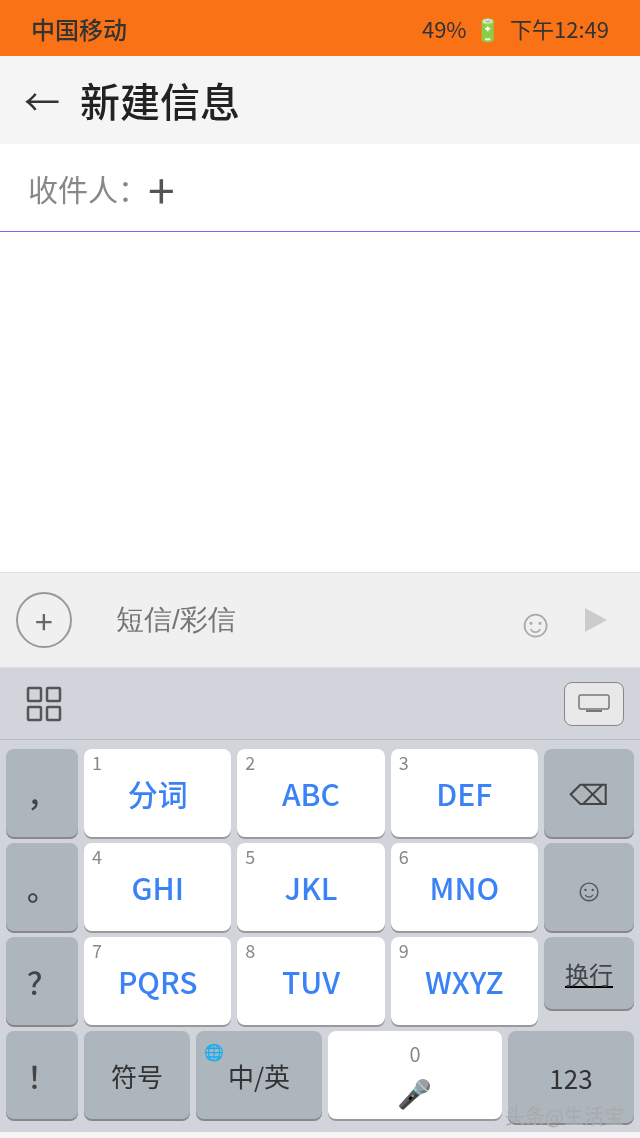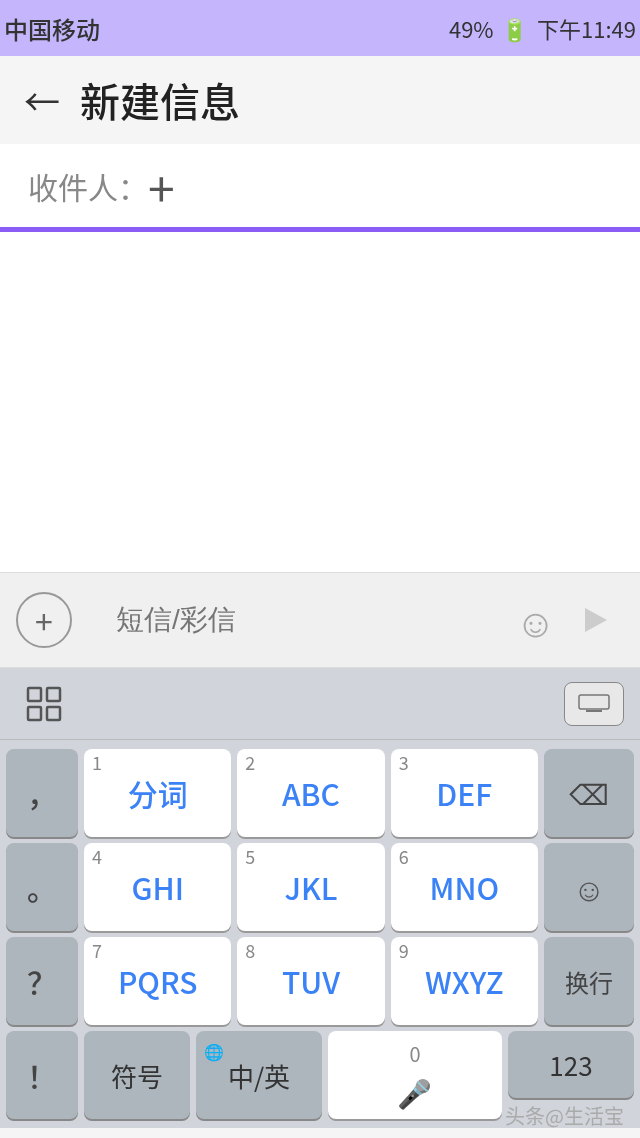--- a/index.html
+++ b/index.html
@@ -9,25 +9,25 @@
       background: #f5f5f5;
       font-family: 'PingFang SC', 'Noto Sans CJK SC', 'Microsoft YaHei', sans-serif;
       overflow: hidden;
       position: relative;
     }
 
     
     .status-bar {
       width: 100%;
       height: 56px;
-      background: #c4b5fd;
+      background: #f97316;
       display: flex;
       align-items: center;
       justify-content: space-between;
-      padding: 0 4px;
+      padding: 0 31px;
     }
     .status-left {
       font-size: 24px;
       color: #333;
       font-weight: 500;
     }
     .status-right {
       display: flex;
       align-items: flex-end;
       gap: 8px;
@@ -57,21 +57,21 @@
     }
 
     
     .recipient-bar {
       width: 100%;
       height: 88px;
       background: #fff;
       display: flex;
       align-items: center;
       padding: 0 28px;
-      border-bottom: 5px solid #8b5cf6;
+      border-bottom: 1px solid #8b5cf6;
     }
     .recipient-label {
       font-size: 30px;
       color: #888;
     }
     .recipient-value {
       font-size: 32px;
       color: #1a9dd9;
       flex: 1;
       margin-left: 8px;
@@ -242,38 +242,39 @@
     .row3-side {
       width: 72px;
       height: 88px;
     }
     .row3-main {
       flex: 1;
       height: 88px;
     }
     .row3-enter {
       width: 90px;
-      height: 88px;
+      height: 72px;
+      text-decoration: underline;
     }
 
     .row4-sym {
       width: 106px;
       height: 88px;
     }
     .row4-zh {
       width: 126px;
       height: 88px;
     }
     .row4-space {
       flex: 1;
       height: 88px;
     }
     .row4-num {
       width: 126px;
-      height: 67px;
+      height: 92px;
     }
 
     .send-arrow {
       width: 0;
       height: 0;
       border-top: 12px solid transparent;
       border-bottom: 12px solid transparent;
       border-left: 22px solid #ccc;
     }
 
@@ -287,21 +288,21 @@
     }
   </style>
 </head>
 <body>
 
 <div class="status-bar">
   <span class="status-left">中国移动</span>
   <div class="status-right">
     <span>49%</span>
     <span>🔋</span>
-    <span>下午11:49</span>
+    <span>下午12:49</span>
   </div>
 </div>
 
 <div class="header">
   <span class="back-arrow">←</span>
   <span class="header-title">新建信息</span>
 </div>
 
 <div class="recipient-bar">
   <span class="recipient-label">收件人：</span>

